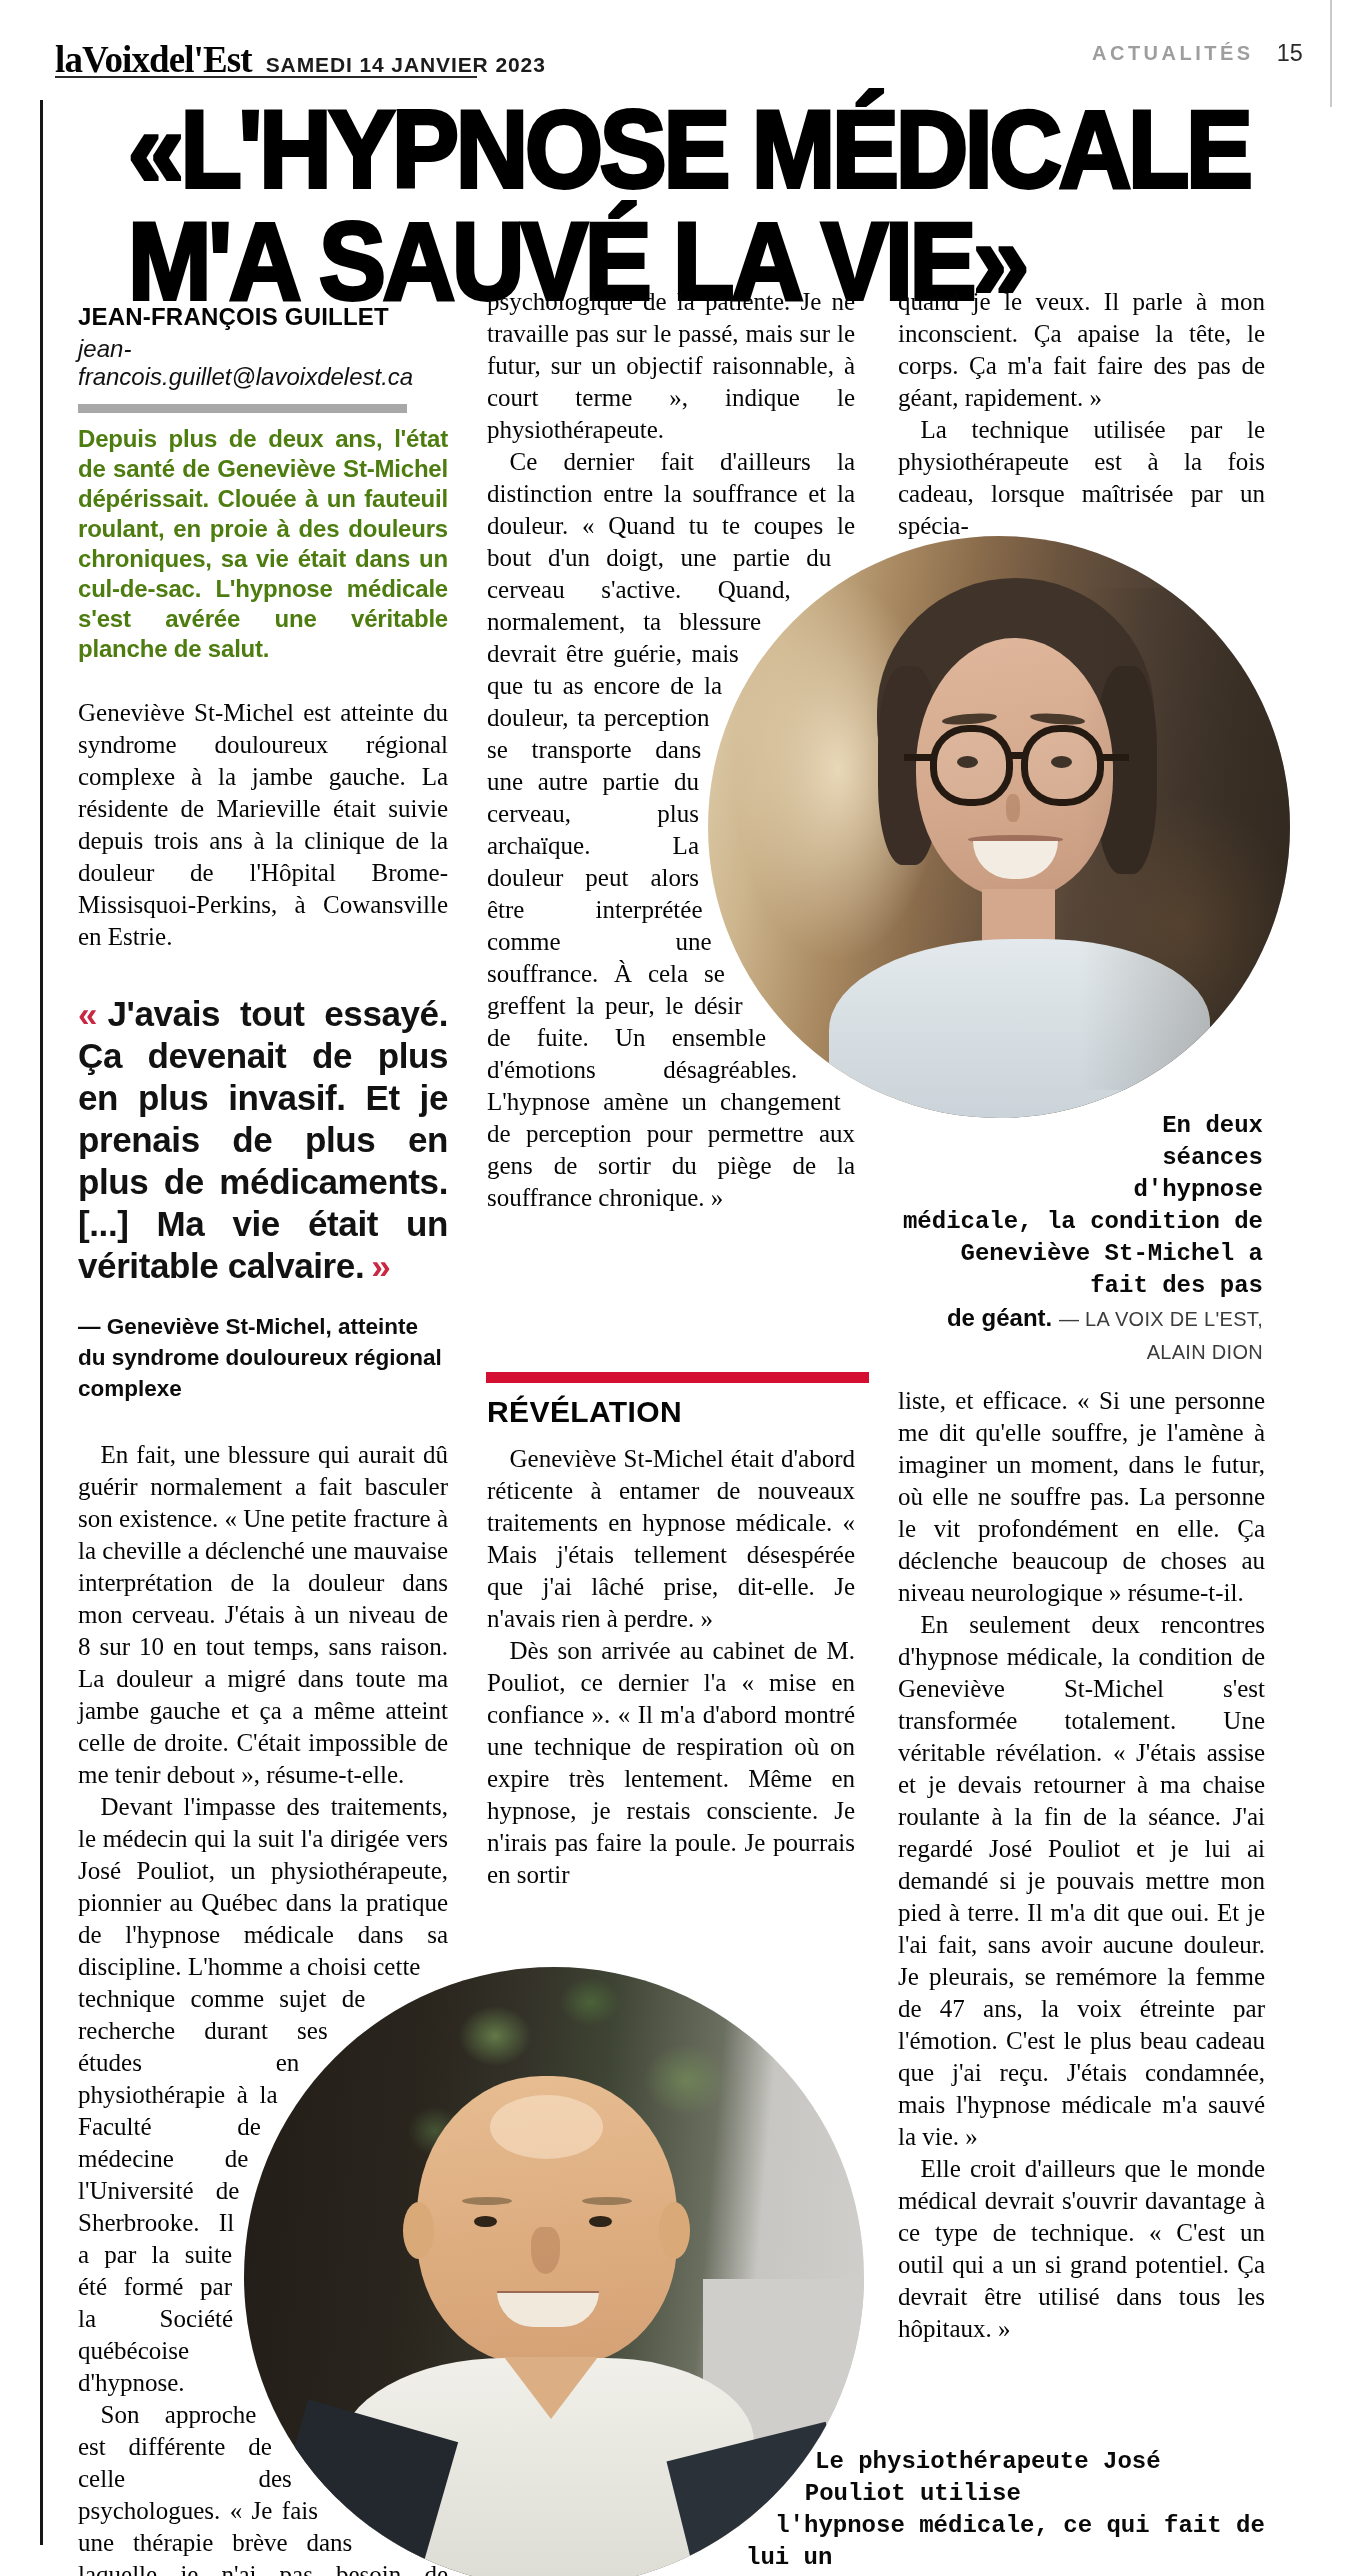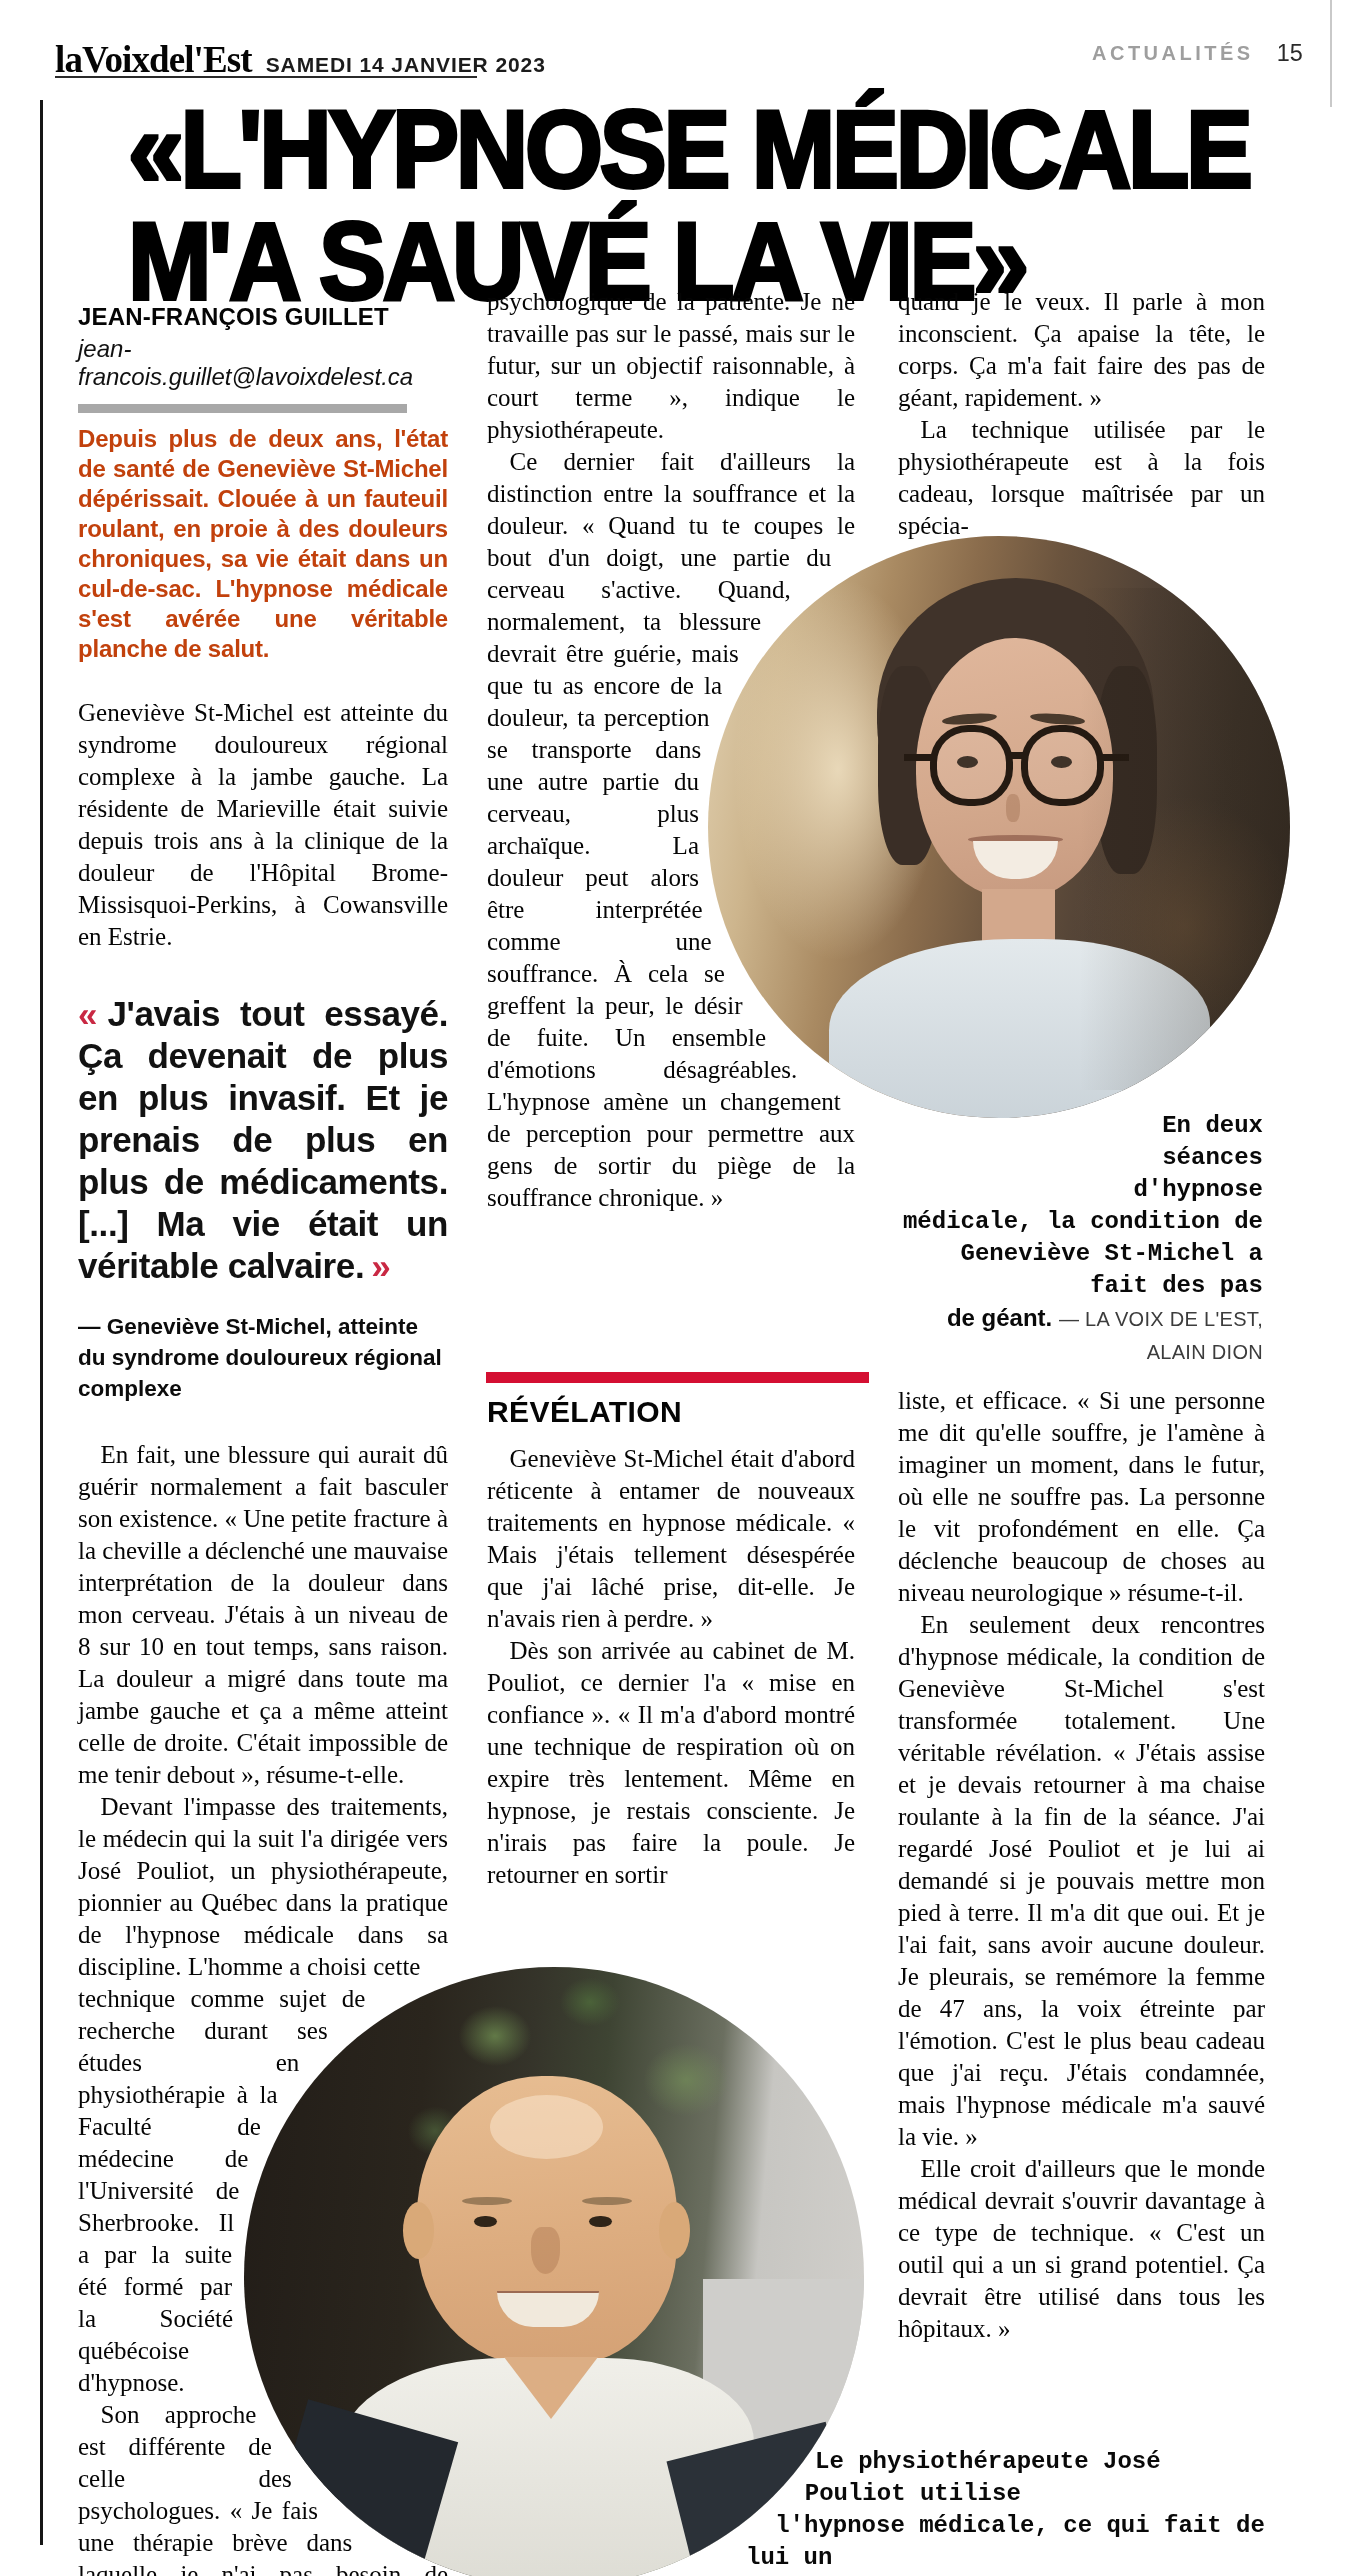--- a/index.html
+++ b/index.html
@@ -48,21 +48,21 @@
   .serif {
     font-size:25px; line-height:32px; text-align:justify;
     hyphens:auto; -webkit-hyphens:auto; color:#050505;
   }
   .ind { text-indent:22.5px; }
   .mt  { margin-top:33px; }
 
   .lead {
     font-family:"Liberation Sans","DejaVu Sans",sans-serif;
     font-weight:700; font-size:24px; line-height:30px; text-align:justify;
-    color:#c2410c; letter-spacing:-0.2px;
+    color:#4d7c0f; letter-spacing:-0.2px;
   }
 
   .pullquote {
     margin-top:40px;
     font-family:"Liberation Sans",sans-serif; font-weight:700;
     font-size:35px; line-height:42px; text-align:justify;
     color:#121212; letter-spacing:-0.4px;
   }
   .qmark { color:#c92843; font-weight:700; }
   .qmark.open { margin-right:10.4px; }
@@ -201,21 +201,21 @@
   <div class="col col2a">
     <div class="wrapwoman"></div>
     <p class="serif">psychologique de la patiente. Je ne travaille pas sur le passé, mais sur le futur, sur un objectif raisonnable, à court terme », indique le physiothérapeute.</p>
     <p class="serif ind">Ce dernier fait d'ailleurs la distinction entre la souffrance et la douleur. « Quand tu te coupes le bout d'un doigt, une partie du cerveau s'active. Quand, normalement, ta blessure devrait être guérie, mais que tu as encore de la douleur, ta perception se transporte dans une autre partie du cerveau, plus archaïque. La douleur peut alors être interprétée comme une souffrance. À cela se greffent la peur, le désir de fuite. Un ensemble d'émotions désagréables. L'hypnose amène un changement de perception pour permettre aux gens de sortir du piège de la souffrance chronique. »</p>
   </div>
 
   <div class="col col2b">
     <div class="redbar"></div>
     <h2 class="rev-heading">RÉVÉLATION</h2>
     <p class="serif ind">Geneviève St-Michel était d'abord réticente à entamer de nouveaux traitements en hypnose médicale. « Mais j'étais tellement désespérée que j'ai lâché prise, dit-elle. Je n'avais rien à perdre. »</p>
-    <p class="serif ind">Dès son arrivée au cabinet de M. Pouliot, ce dernier l'a « mise en confiance ». « Il m'a d'abord montré une technique de respiration où on expire très lentement. Même en hypnose, je restais consciente. Je n'irais pas faire la poule. Je retourner en sortir</p>
+    <p class="serif ind">Dès son arrivée au cabinet de M. Pouliot, ce dernier l'a « mise en confiance ». « Il m'a d'abord montré une technique de respiration où on expire très lentement. Même en hypnose, je restais consciente. Je n'irais pas faire la poule. Je pourrais en sortir</p>
   </div>
 
   <div class="col col3a">
     <p class="serif">quand je le veux. Il parle à mon inconscient. Ça apaise la tête, le corps. Ça m'a fait faire des pas de géant, rapidement. »</p>
     <p class="serif ind">La technique utilisée par le physiothérapeute est à la fois cadeau, lorsque maîtrisée par un spécia-</p>
   </div>
 
   <div class="abs caption cap1">
     <span class="cap-lines">En deux
 séances

